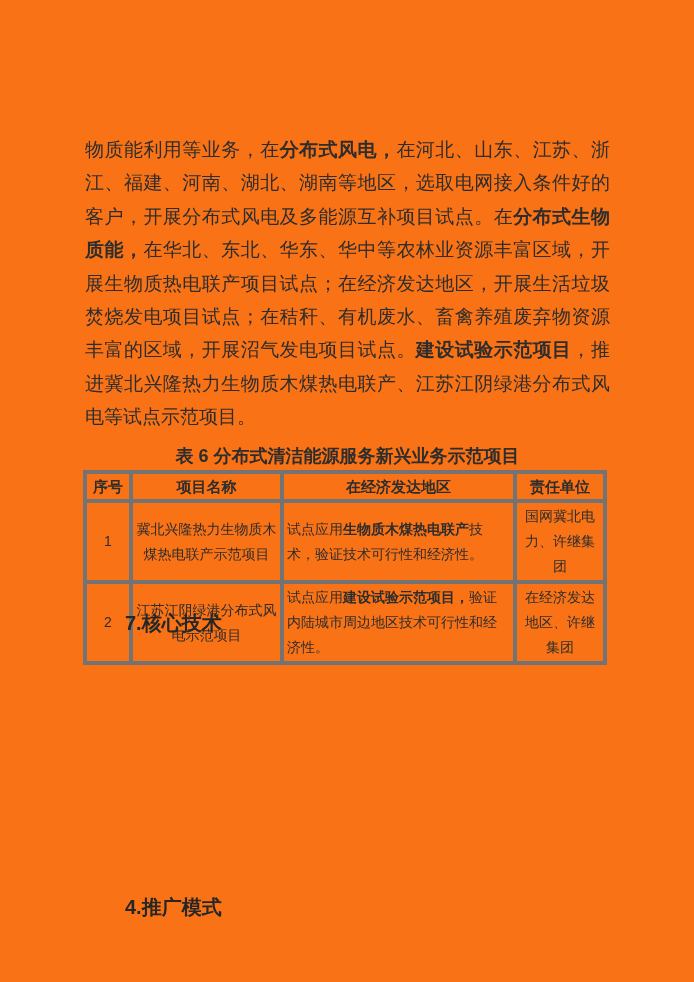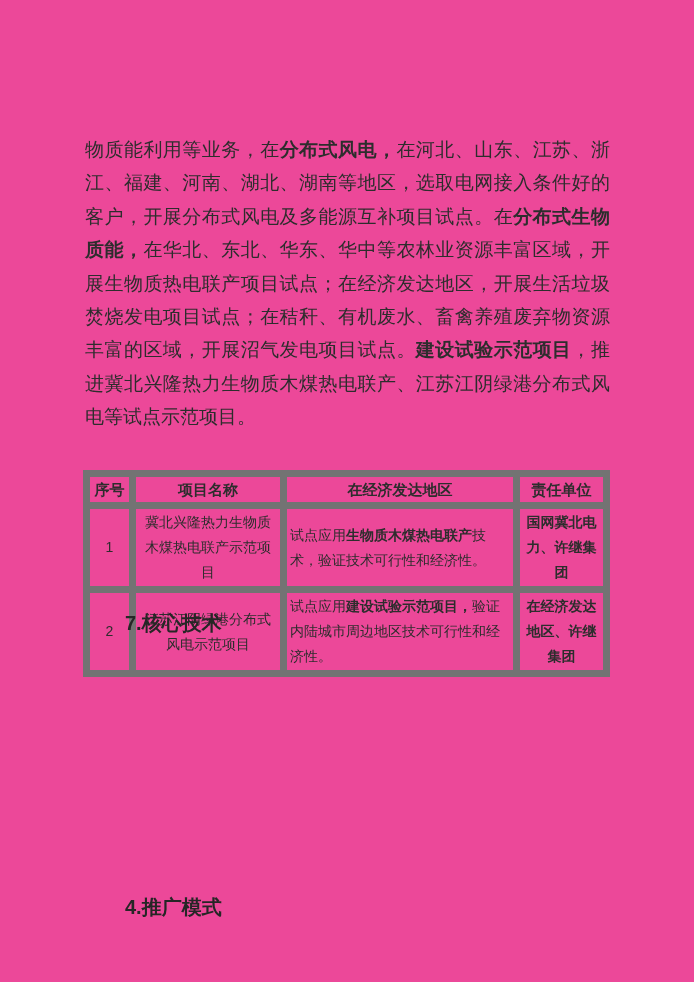--- a/index.html
+++ b/index.html
@@ -4,21 +4,21 @@
 <style>
   html, body {
     margin: 0;
     padding: 0;
     background: #ffffff;
   }
   .page {
     position: relative;
     width: 694px;
     height: 982px;
-    background: #ec4899;
+    background: #f97316;
     font-family: "Liberation Sans", sans-serif;
     color: #2d2d2d;
     overflow: hidden;
   }
   .para {
     position: absolute;
     left: 85px;
     width: 525px;
     margin: 0;
     font-size: 19px;
@@ -47,61 +47,62 @@
   table.demo {
     position: absolute;
     left: 83px;
     top: 470px;
     width: 521px;
     border-collapse: collapse;
     table-layout: fixed;
   }
   table.demo th,
   table.demo td {
-    border: 7px solid #737373;
+    border: 4px solid #737373;
     font-size: 14px;
     line-height: 25px;
     padding: 1px 3px;
     vertical-align: middle;
     overflow-wrap: break-word;
     line-break: strict;
   }
   table.demo thead tr { height: 27px; }
   table.demo thead th {
     font-weight: 700;
     text-align: center;
     font-size: 15px;
     line-height: 25px;
     padding: 0;
   }
   table.demo tbody tr { height: 53px; }
   td.c-no    { text-align: center; }
   td.c-name  { text-align: center; }
   td.c-cont  { text-align: left; }
-  td.c-unit  { text-align: center; padding: 1px 2px; font-weight: bold; }
+  td.c-unit  { text-align: center; padding: 1px 2px; }
 
   .heading {
     position: absolute;
     left: 125px;
     margin: 0;
     font-size: 20px;
     font-weight: 700;
     line-height: 24px;
     color: #262626;
   }
   #h3 { top: 611px; }
   #h4 { top: 895px; }
 </style>
 </head>
 <body>
 
 <div class="page">
 
   <p class="para" id="p1"><span>物质能利用等业务，在</span><span class="b">分布式风电，</span><span>在河北、山东、江苏、浙江、福建、河南、湖北、湖南等地区，选取电网接入条件好的客户，开展分布式风电及多能源互补项目试点。在</span><span class="b">分布式生物质能，</span><span>在华北、东北、华东、华中等农林业资源丰富区域，开展生物质热电联产项目试点；在经济发达地区，开展生活垃圾焚烧发电项目试点；在秸秆、有机废水、畜禽养殖废弃物资源丰富的区域，开展沼气发电项目试点。</span><span class="b">建设试验示范项目</span><span>，推进冀北兴隆热力生物质木煤热电联产、江苏江阴绿港分布式风电等试点示范项目。</span></p>
 
+  <div class="table-title">表 6 分布式清洁能源服务新兴业务示范项目</div>
 
   <table class="demo">
     <colgroup>
       <col style="width:46px">
       <col style="width:151px">
       <col style="width:233px">
       <col style="width:90px">
     </colgroup>
     <thead>
       <tr>

